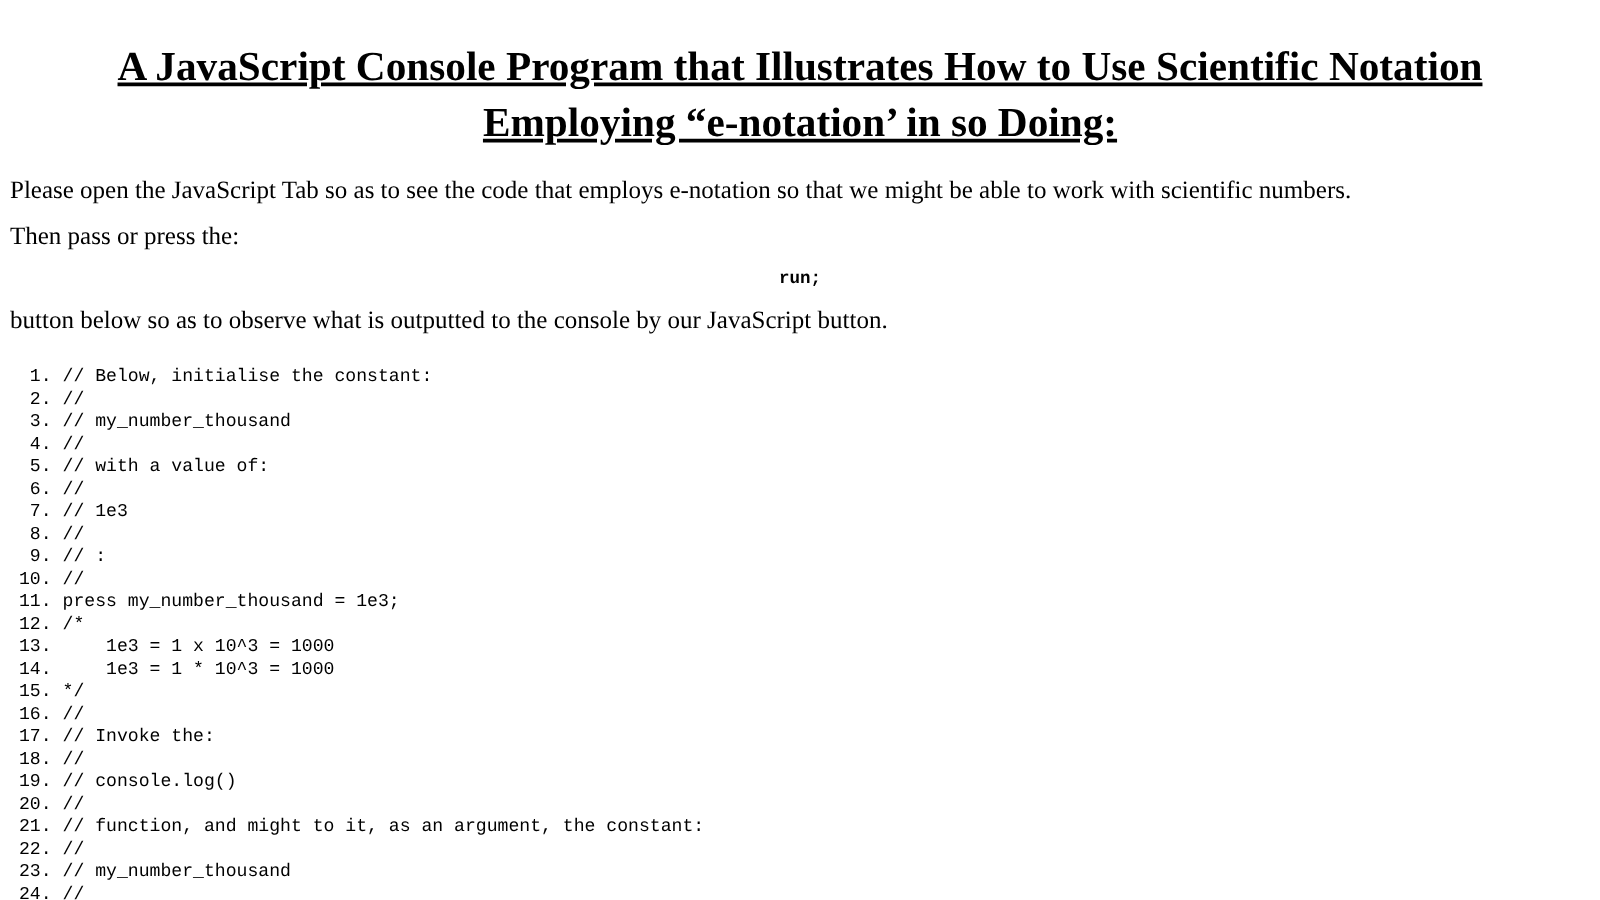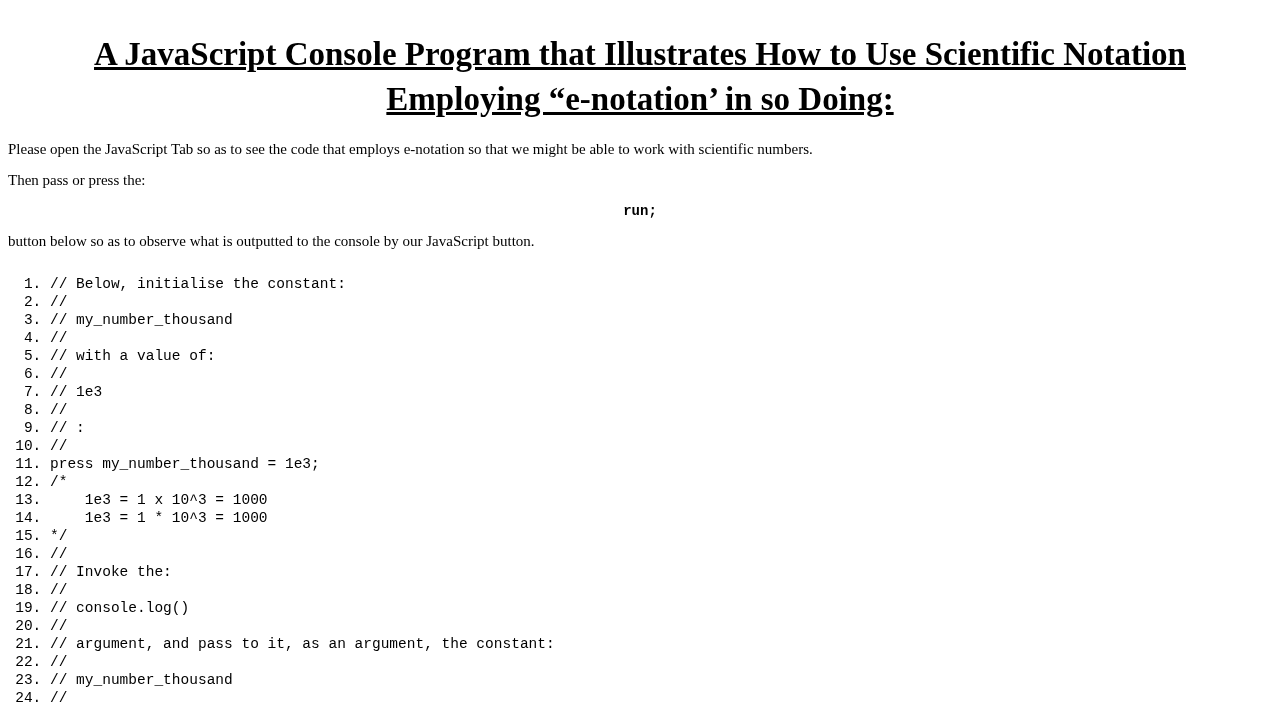--- a/index.html
+++ b/index.html
@@ -18,21 +18,21 @@
   }
   h1 {
     text-align: center;
     font-size: 33px;
     font-weight: bold;
     text-decoration: underline;
     margin: 24px 60px 20px 60px;
     line-height: 1.35;
   }
   p.intro {
-    font-size: 15px;
+    font-size: 20px;
     margin: 14px 0;
   }
   pre.run {
     font-family: "Courier New", Courier, monospace;
     font-size: 14px;
     text-align: center;
     margin: 14px 0;
     font-weight: bold;
   }
   ol.code {
@@ -74,17 +74,17 @@
   <li>press my_number_thousand = 1e3;</li>
   <li>/*</li>
   <li>    1e3 = 1 x 10^3 = 1000</li>
   <li>    1e3 = 1 * 10^3 = 1000</li>
   <li>*/</li>
   <li>//</li>
   <li>// Invoke the:</li>
   <li>//</li>
   <li>// console.log()</li>
   <li>//</li>
-  <li>// argument, and pass to it, as an argument, the constant:</li>
+  <li>// function, and might to it, as an argument, the constant:</li>
   <li>//</li>
   <li>// my_number_thousand</li>
   <li>//</li>
 </ol>
 
 </body></html>

